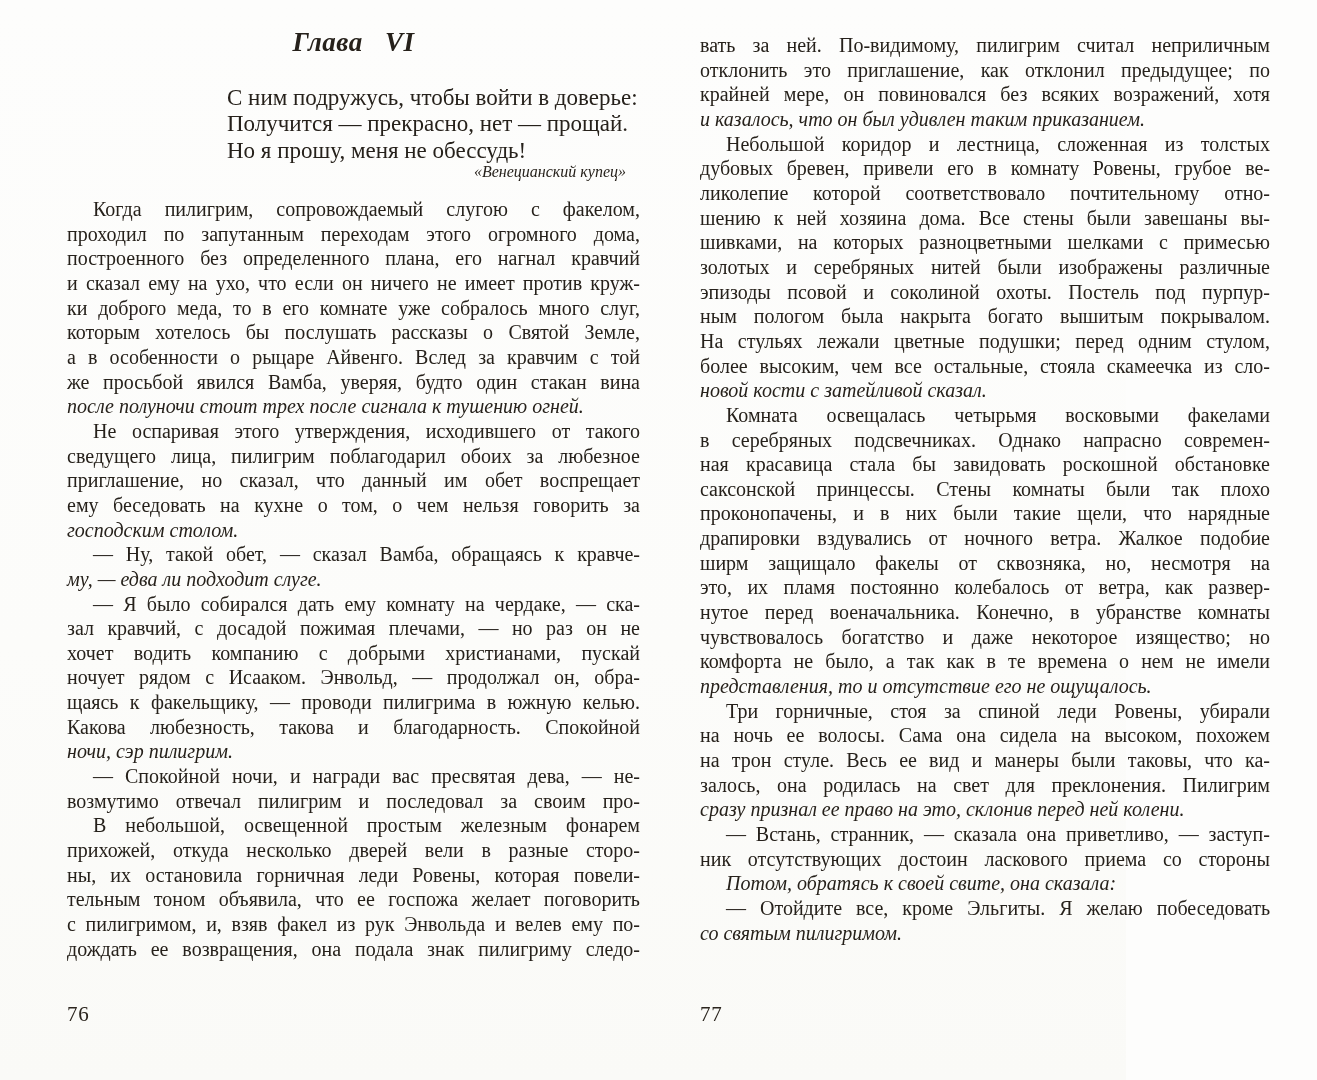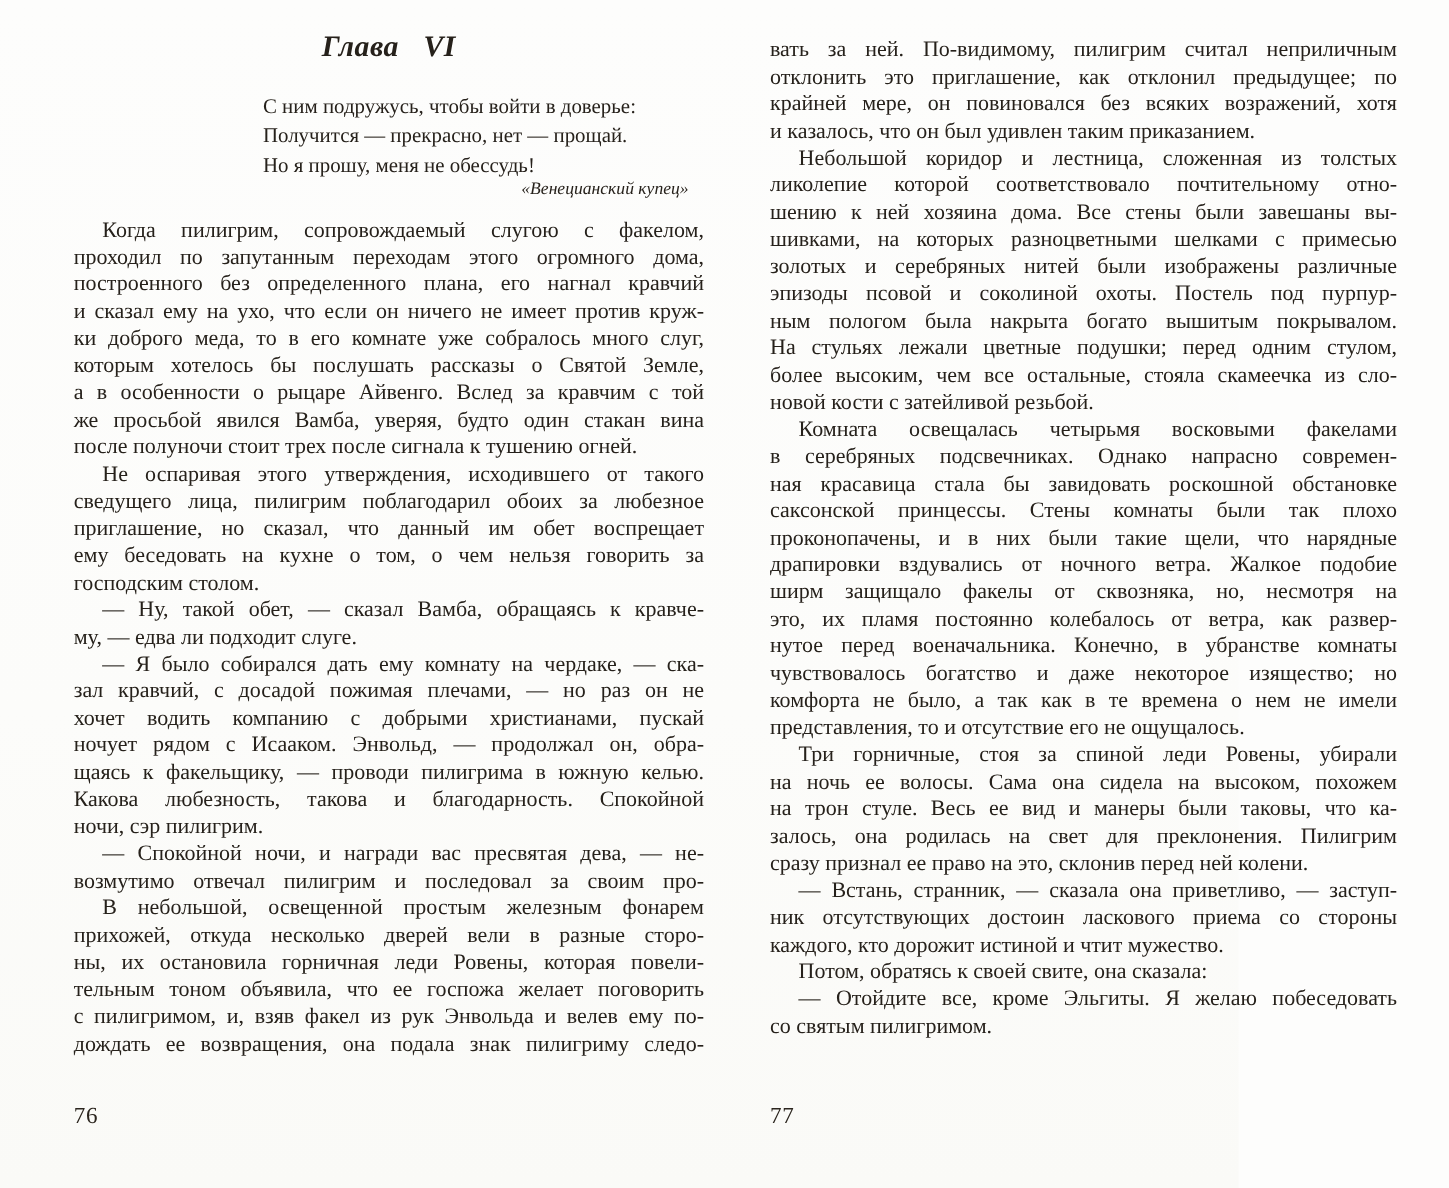--- a/index.html
+++ b/index.html
@@ -17,41 +17,42 @@
   .page{position:absolute;top:0;bottom:0;}
   .page-left{left:67px;width:573px;}
   .page-right{left:700px;width:570px;}
 
   .chapter{
     position:absolute;top:27px;left:0;right:0;margin:0;
     font-size:27px;font-weight:bold;font-style:italic;
     text-align:center;word-spacing:0.55em;letter-spacing:0.02em;
   }
   .epigraph{
-    position:absolute;top:85px;left:172px;right:0;
-    font-size:19px;line-height:26.4px;
+    position:absolute;top:85px;left:160px;right:0;
+    font-size:23px;line-height:26.4px;
   }
   .eline{text-align:left;white-space:nowrap;}
   .attribution{
     position:absolute;top:163px;right:14px;
     font-style:italic;font-size:16px;
   }
   .body{position:absolute;left:0;right:0;font-size:20px;line-height:24.65px;}
   .page-left  .body{top:197px;}
   .page-right .body{top:33px;}
 
   .line{
     text-align:justify;
     -moz-text-align-last:justify;
     text-align-last:justify;
     hyphens:none;
   }
   .line.end{
     -moz-text-align-last:left;
     text-align-last:left;
+    font-style:italic;
   }
   .line.indent{text-indent:26px;}
 
   .pagenum{
     position:absolute;top:1002px;left:0;right:0;
     text-align:left;font-size:21px;color:#2b251e;
     letter-spacing:0.03em;
   }
 </style>
 </head>
@@ -103,49 +104,49 @@
     <div class="pagenum">76</div>
   </section>
 
   <section class="page page-right">
     <div class="body" id="right-body">
         <div class="line">вать за ней. По-видимому, пилигрим считал неприличным</div>
         <div class="line">отклонить это приглашение, как отклонил предыдущее; по</div>
         <div class="line">крайней мере, он повиновался без всяких возражений, хотя</div>
         <div class="line end">и казалось, что он был удивлен таким приказанием.</div>
         <div class="line indent">Небольшой коридор и лестница, сложенная из толстых</div>
+        <div class="line">дубовых бревен, привели его в комнату Ровены, грубое ве-</div>
         <div class="line">ликолепие которой соответствовало почтительному отно-</div>
         <div class="line">шению к ней хозяина дома. Все стены были завешаны вы-</div>
         <div class="line">шивками, на которых разноцветными шелками с примесью</div>
         <div class="line">золотых и серебряных нитей были изображены различные</div>
         <div class="line">эпизоды псовой и соколиной охоты. Постель под пурпур-</div>
         <div class="line">ным пологом была накрыта богато вышитым покрывалом.</div>
         <div class="line">На стульях лежали цветные подушки; перед одним стулом,</div>
         <div class="line">более высоким, чем все остальные, стояла скамеечка из сло-</div>
-        <div class="line end">новой кости с затейливой резьбой.</div>
+        <div class="line end">новой кости с затейливой сказал.</div>
         <div class="line indent">Комната освещалась четырьмя восковыми факелами</div>
         <div class="line">в серебряных подсвечниках. Однако напрасно современ-</div>
         <div class="line">ная красавица стала бы завидовать роскошной обстановке</div>
         <div class="line">саксонской принцессы. Стены комнаты были так плохо</div>
         <div class="line">проконопачены, и в них были такие щели, что нарядные</div>
         <div class="line">драпировки вздувались от ночного ветра. Жалкое подобие</div>
         <div class="line">ширм защищало факелы от сквозняка, но, несмотря на</div>
         <div class="line">это, их пламя постоянно колебалось от ветра, как развер-</div>
         <div class="line">нутое перед военачальника. Конечно, в убранстве комнаты</div>
         <div class="line">чувствовалось богатство и даже некоторое изящество; но</div>
         <div class="line">комфорта не было, а так как в те времена о нем не имели</div>
         <div class="line end">представления, то и отсутствие его не ощущалось.</div>
         <div class="line indent">Три горничные, стоя за спиной леди Ровены, убирали</div>
         <div class="line">на ночь ее волосы. Сама она сидела на высоком, похожем</div>
         <div class="line">на трон стуле. Весь ее вид и манеры были таковы, что ка-</div>
         <div class="line">залось, она родилась на свет для преклонения. Пилигрим</div>
         <div class="line end">сразу признал ее право на это, склонив перед ней колени.</div>
         <div class="line indent">— Встань, странник, — сказала она приветливо, — заступ-</div>
         <div class="line">ник отсутствующих достоин ласкового приема со стороны</div>
-        <div class="line end">каждого, кто дорожит истиной и чтит мужество.</div>
         <div class="line indent end">Потом, обратясь к своей свите, она сказала:</div>
         <div class="line indent">— Отойдите все, кроме Эльгиты. Я желаю побеседовать</div>
         <div class="line end">со святым пилигримом.</div>
       </div>
     <div class="pagenum">77</div>
   </section>
 
 </div>
 
 </body></html>

